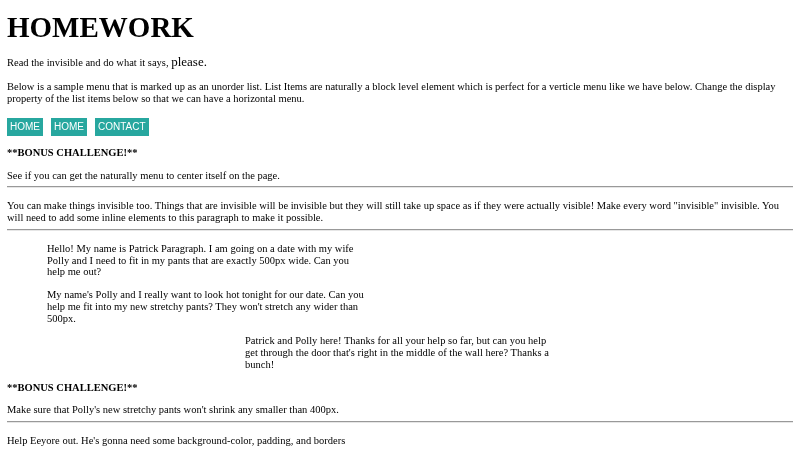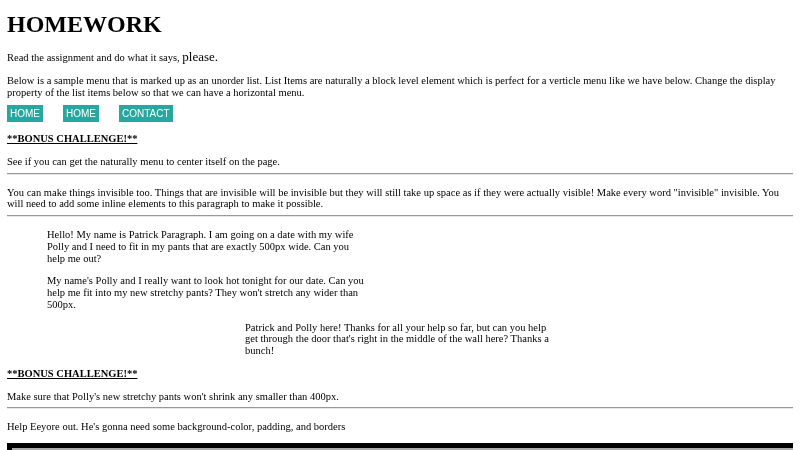--- a/index.html
+++ b/index.html
@@ -7,34 +7,34 @@
   body {
     margin: 7px;
     width: 786px;
     background: #ffffff;
     color: #000000;
     font-family: "Liberation Serif", serif;
     font-size: 10.5px;
     line-height: 1.12;
   }
   h1 {
-    font-size: 24px;
+    font-size: 29px;
     font-weight: bold;
     margin: 4px 0 11px 0;
     line-height: 1.15;
     font-family: "Liberation Serif", serif;
   }
   p { margin: 11px 0 5px 0; }
-  p.bold { font-weight: bold; text-decoration: underline; }
+  p.bold { font-weight: bold; }
   .intro-small { font-size: 13px; }
   ul.menu {
     list-style: none;
     display: flex;
-    gap: 20px;
-    margin: 6px 0 9px 0;
+    gap: 8px;
+    margin: 14px 0 9px 0;
     padding: 0;
   }
   ul.menu li {
     background: #27A79F;
     color: #ffffff;
     font-family: "Liberation Sans", sans-serif;
     font-size: 10px;
     line-height: 1.15;
     padding: 3px 3px;
     cursor: pointer;
@@ -58,21 +58,21 @@
     height: 45px;
     background: #A9A9A9;
     border: 5px solid #000000;
   }
 </style>
 </head>
 <body>
 
 <h1>HOMEWORK</h1>
 
-<p><span>Read the assignment and do what it says,</span> <span class="intro-small">please.</span></p>
+<p><span>Read the invisible and do what it says,</span> <span class="intro-small">please.</span></p>
 
 <p>Below is a sample menu that is marked up as an unorder list. List Items are naturally a block level element which is perfect for a verticle menu like we have below. Change the display property of the list items below so that we can have a horizontal menu.</p>
 
 <ul class="menu">
   <li>HOME</li>
   <li>HOME</li>
   <li>CONTACT</li>
 </ul>
 
 <p class="bold">**BONUS CHALLENGE!**</p>

